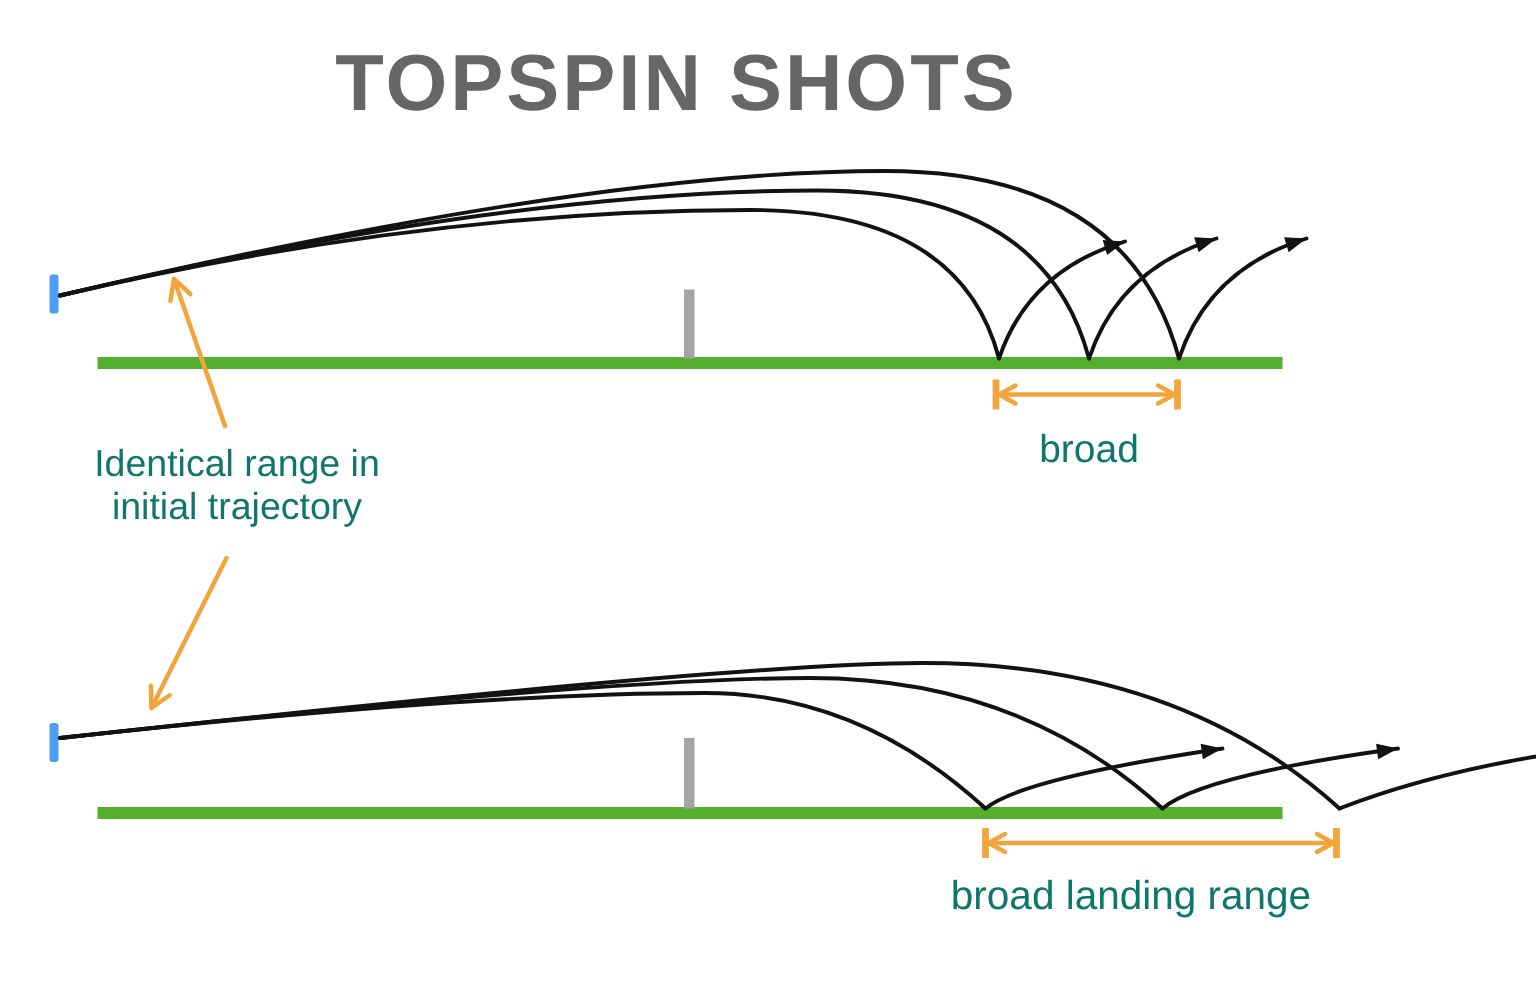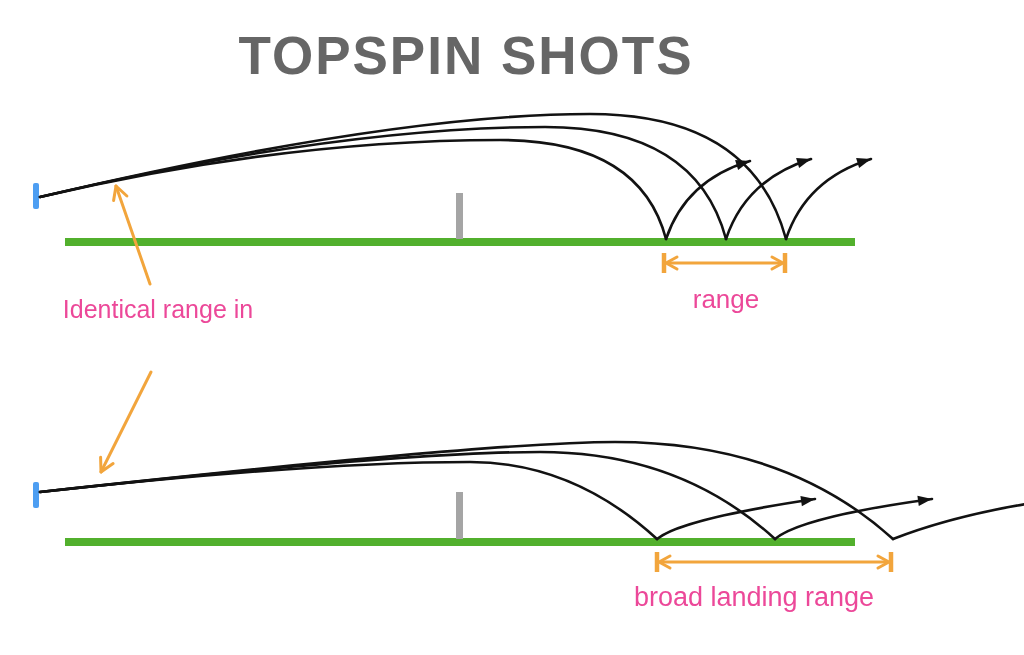--- a/index.html
+++ b/index.html
@@ -6,24 +6,24 @@
   .canvas{
     position:relative;width:1024px;height:655px;background:#ffffff;overflow:hidden;
     font-family:"Liberation Sans", sans-serif;
   }
   .gfx{position:absolute;left:0;top:0;}
   .title{
     position:absolute;left:0;text-align:center;
     font-weight:900;font-size:53px;letter-spacing:2px;color:#666666;
     line-height:52px;white-space:nowrap;
   }
-  #title-top{top:30px;width:902px;padding-left:15px;}
+  #title-top{top:30px;width:902px;}
   #title-bottom{top:358px;width:920px;}
   .blue-label{
-    position:absolute;color:#ec4899;text-align:center;white-space:nowrap;
+    position:absolute;color:#0f766e;text-align:center;white-space:nowrap;
   }
   #annotation-label{left:8px;width:300px;top:295px;font-size:25px;line-height:29px;}
   #narrow-label{left:626px;width:200px;top:284px;font-size:26px;}
   #broad-label{left:554px;width:400px;top:582px;font-size:27px;}
 </style>
 </head>
 <body>
 
 <div class="canvas">
 
@@ -71,18 +71,19 @@
         <line x1="151" y1="372" x2="101" y2="472" stroke="#F2A53C" stroke-width="3" stroke-linecap="round"></line>
         <path d="M 100.6 457.2 L 101 472 L 113.1 463.5" fill="none" stroke="#F2A53C" stroke-width="3" stroke-linecap="round" stroke-linejoin="round"></path>
       </g>
   </svg>
 
   <div id="title-top" class="title">TOPSPIN SHOTS</div>
 
 
   <div id="annotation-label" class="blue-label">
     <div>Identical range in</div>
+    <div>initial trajectory</div>
   </div>
 
-  <div id="narrow-label" class="blue-label">range</div>
+  <div id="narrow-label" class="blue-label">broad</div>
 
   <div id="broad-label" class="blue-label">broad landing range</div>
 </div>
 
 </body></html>

